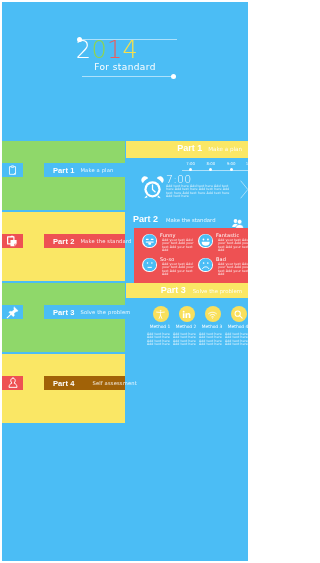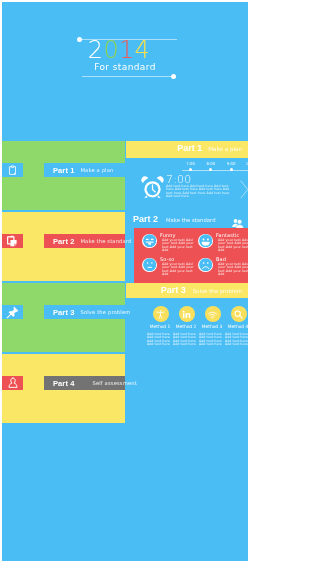--- a/index.html
+++ b/index.html
@@ -3,21 +3,21 @@
 <meta charset="utf-8">
 <style>
   html,body{margin:0;padding:0;}
   body{width:250px;height:563px;background:#ffffff;font-family:"Liberation Sans",sans-serif;overflow:hidden;}
   .page{position:absolute;left:2px;top:2px;width:246px;height:559px;background:#4BBDF5;overflow:hidden;}
 
   
   .hero{position:absolute;left:0;top:0;width:246px;height:137px;}
   .hero-rule{position:absolute;height:1px;background:rgba(255,255,255,.55);}
   .hero-dot{position:absolute;width:5px;height:5px;border-radius:50%;background:#fff;}
-  .hero-year{position:absolute;left:16px;top:37px;width:202px;text-align:center;
+  .hero-year{position:absolute;left:4px;top:37px;width:202px;text-align:center;
              font-family:"DejaVu Sans",sans-serif;font-size:24px;font-weight:300;letter-spacing:0.3px;line-height:22px;}
   .hero-year span{display:inline-block;}
   .hero-sub{position:absolute;left:0;top:59.5px;width:246px;text-align:center;
             font-family:"DejaVu Sans",sans-serif;font-size:9px;color:#fff;letter-spacing:.4px;font-weight:400;}
 
 
   
   .lrow{position:absolute;left:0;width:123px;height:69px;}
   .l-icon{position:absolute;left:0;top:22px;width:21px;height:14px;display:flex;align-items:center;justify-content:center;}
   .l-pill{position:absolute;left:42px;top:22px;width:81px;height:14px;display:flex;align-items:center;padding-left:9px;box-sizing:border-box;white-space:nowrap;}
@@ -93,21 +93,21 @@
     </div>
   </div>
   <div class="lrow" id="lrow3" style="top: 352px; background: rgb(250, 231, 101);">
     <div class="l-icon" style="background: rgb(238, 81, 83);">
         <svg viewBox="0 0 24 24" width="12" height="12">
           <g fill="none" stroke="#fff" stroke-width="1.9" stroke-linejoin="round" stroke-linecap="round">
             <path d="M12 2.2c-2.7 0-4.5 2.3-4.5 5.1 0 2.3 1.1 4.1 2.6 4.8 -3.4 1.0 -6.1 3.6 -6.1 8.6h16c0-5.0 -2.7-7.6 -6.1-8.6 1.5-0.7 2.6-2.5 2.6-4.8 0-2.8 -1.8-5.1 -4.5-5.1z"></path>
           </g>
         </svg>
       </div>
-    <div class="l-pill" style="background: #737373; gap: 12px;">
+    <div class="l-pill" style="background: #a16207; gap: 12px;">
       <b>Part 4</b>
       <i>Self assessment</i>
     </div>
   </div>
 
   <div class="rpanel" style="top:139px;height:70px;">
     <div class="rhead" id="p1head" style="height: 17px; justify-content: flex-end; align-items: baseline; padding-top: 1.5px; padding-right: 8px; box-sizing: border-box; background: rgb(250, 231, 101);">
       <b style="font-size:9px;">Part 1</b>
       <i style="font-size:5.6px;margin-left:6px;">Make a plan</i>
     </div>

